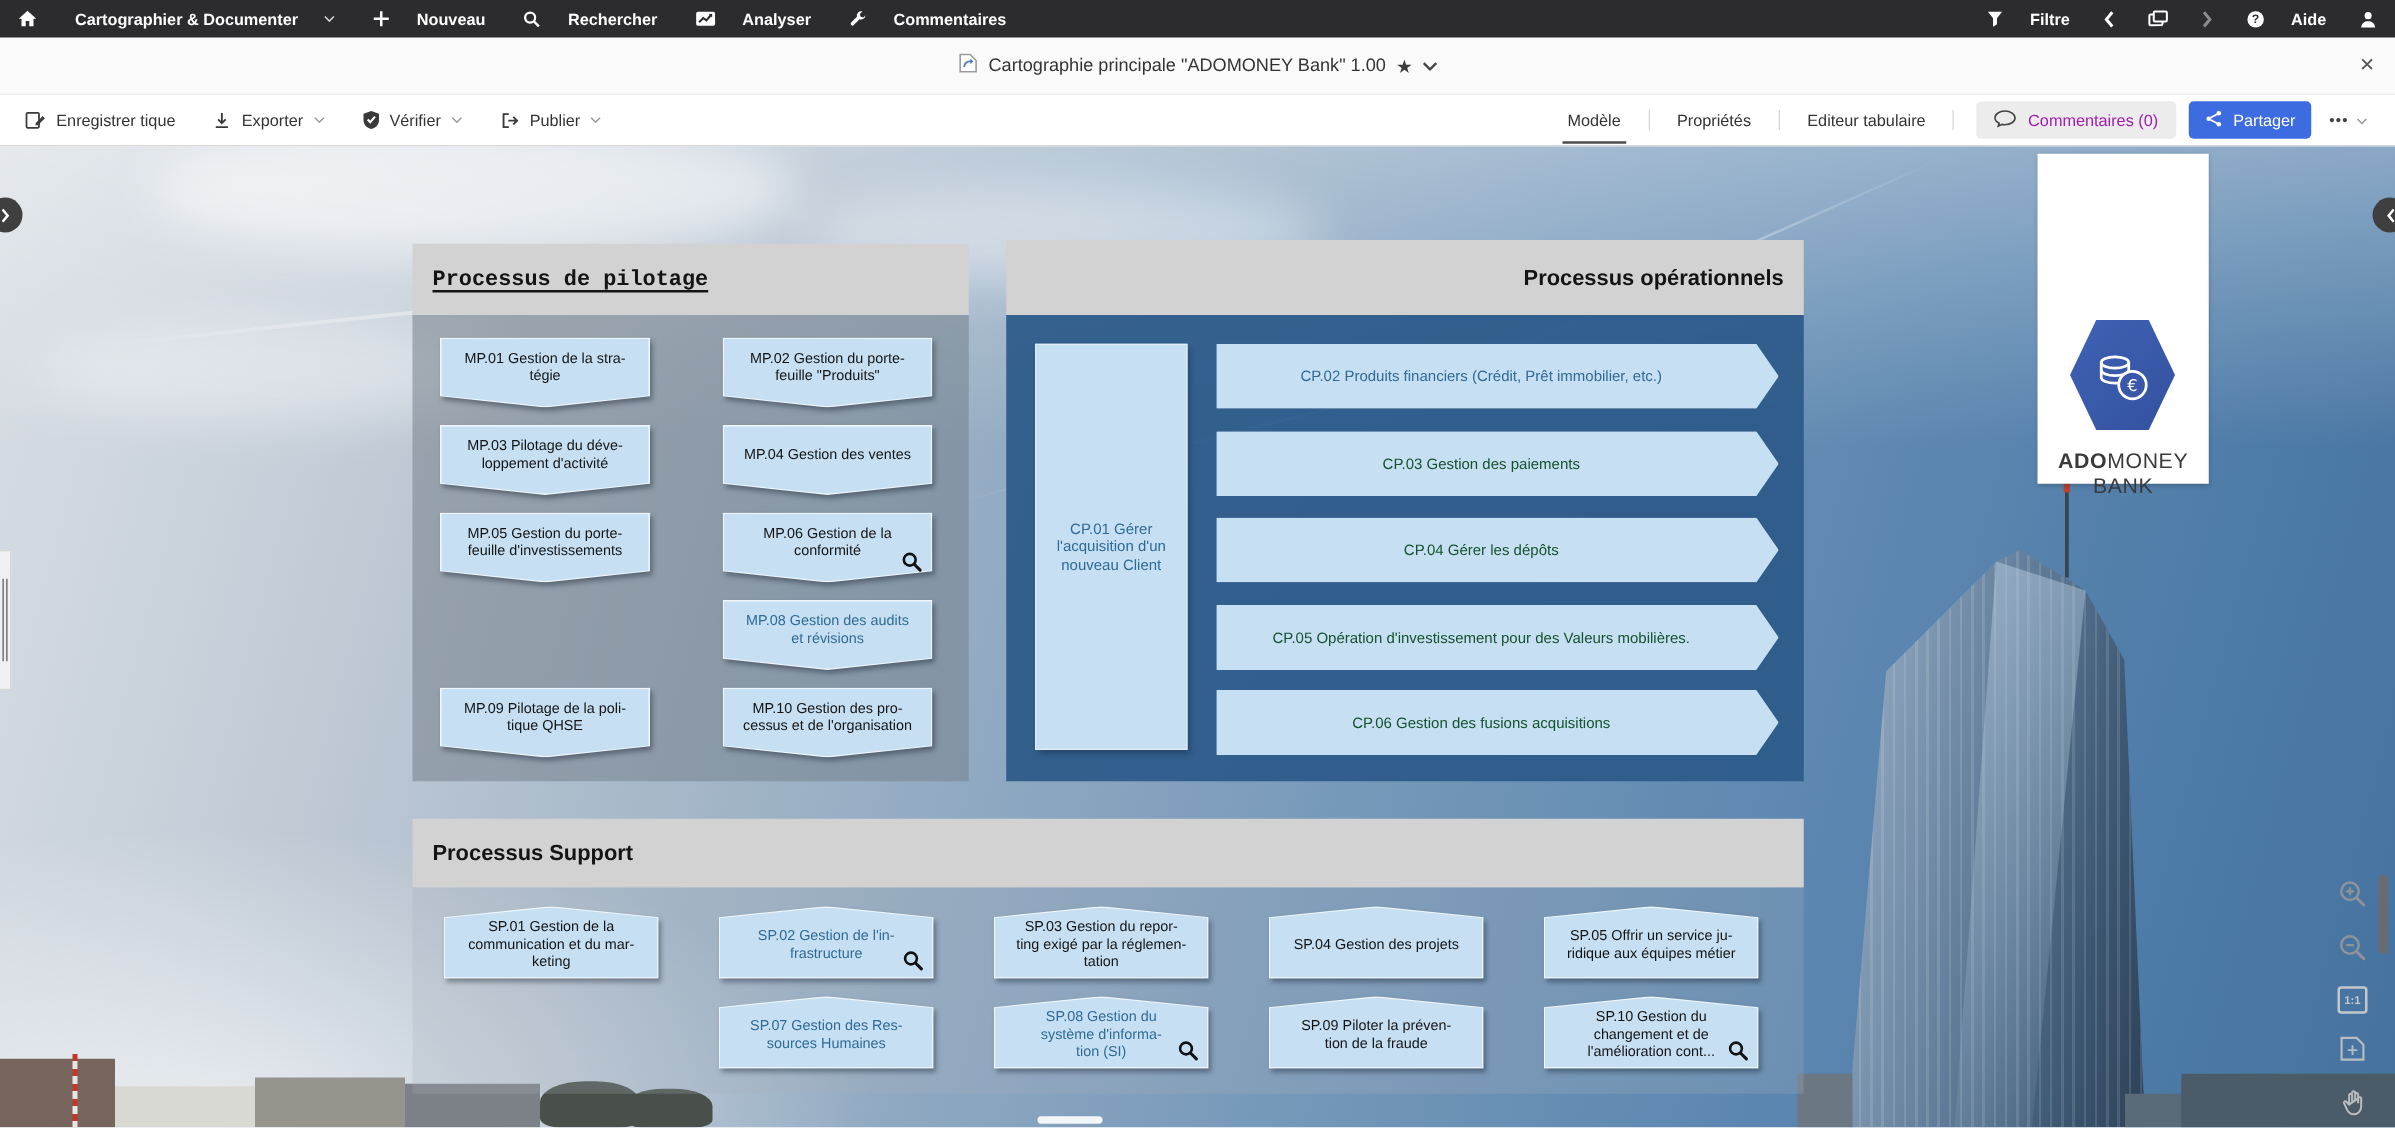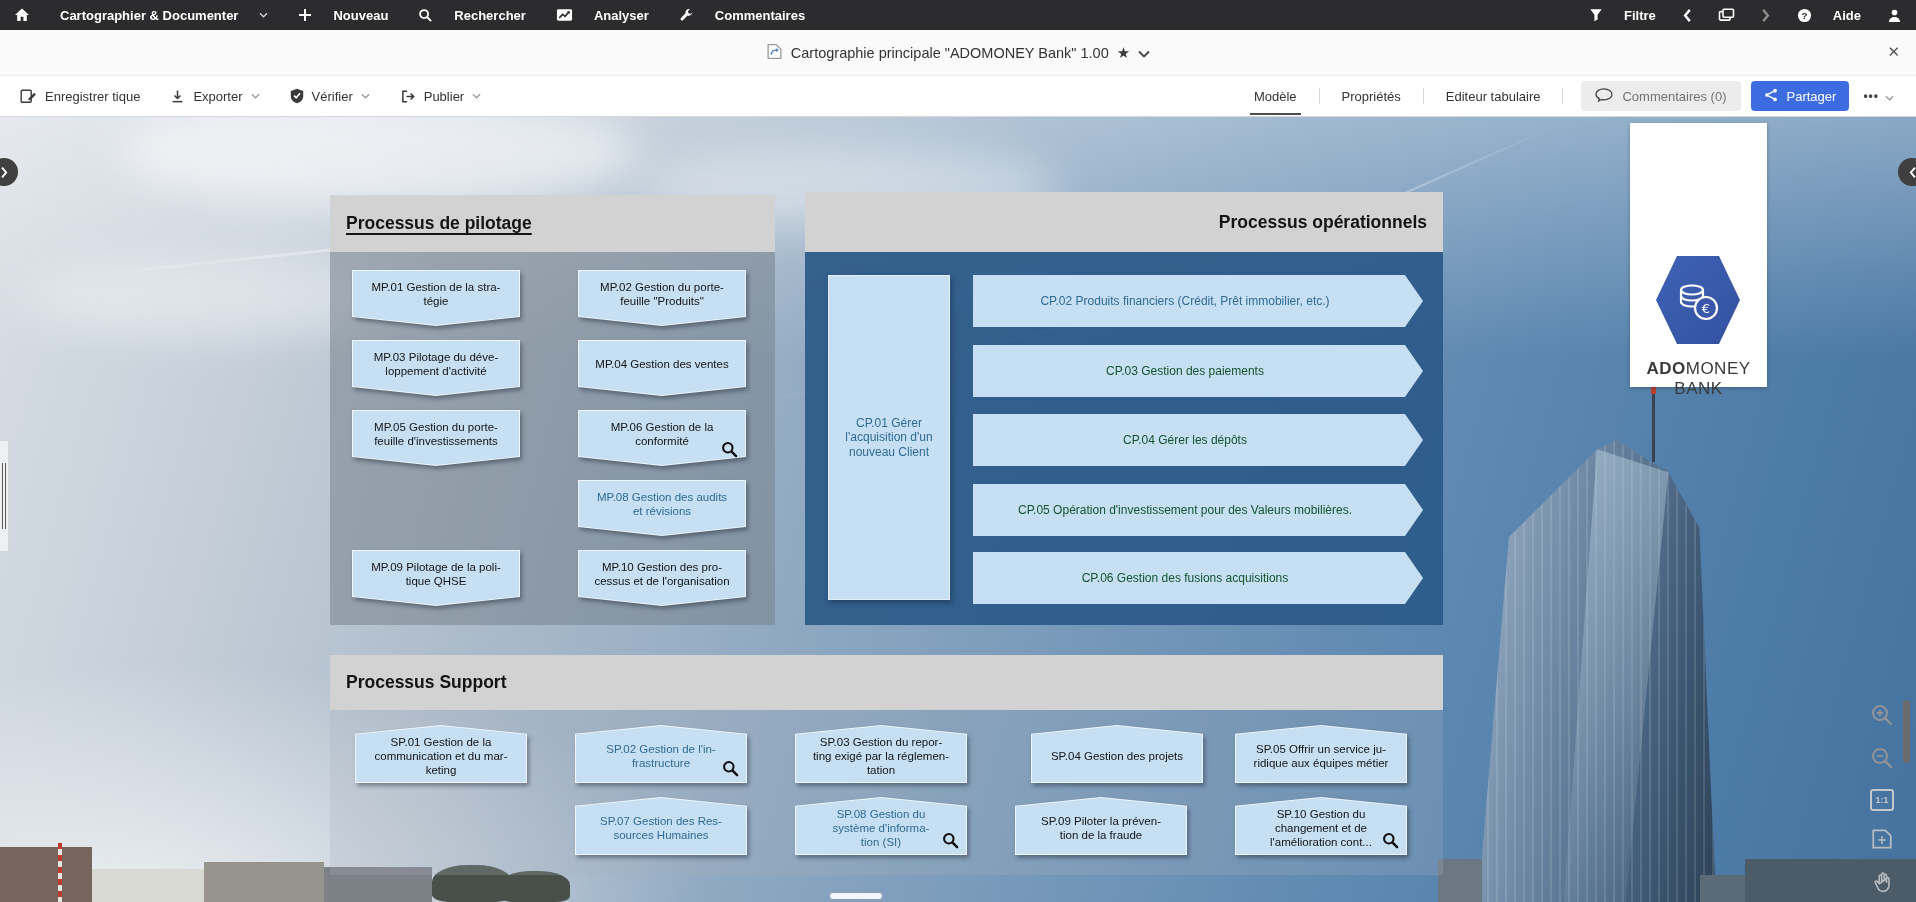--- a/index.html
+++ b/index.html
@@ -31,21 +31,21 @@
              padding:0 22px 0 20px; z-index:48; }
   .tool-left, .tool-right { display:flex; align-items:center; }
   .tbtn { display:flex; align-items:center; gap:8px; font-size:13px; color:#333; background:none; border:none;
           cursor:pointer; margin-right:30px; font-family:inherit; }
   .tbtn svg { display:block; }
   .chev { color:#9a9a9a; }
   .tab { font-size:13px; color:#333; padding:11px 4px 9px; cursor:pointer; border-bottom:2px solid transparent; }
   .tab.active { border-bottom:2px solid #4d4d4d; }
   .vr { width:1px; height:16px; background:#d5d5d5; margin:0 18px; }
   .pill { background:#ececec; border:none; border-radius:4px; height:30px; display:flex; align-items:center; gap:9px;
-          padding:0 14px; font-size:13px; color:#737373; cursor:pointer; margin-right:10px; font-family:inherit; }
+          padding:0 14px; font-size:13px; color:#a21caf; cursor:pointer; margin-right:10px; font-family:inherit; }
   .share-btn { background:#3d6be0; border:none; color:#fff; border-radius:4px; height:30px; display:flex; align-items:center;
                gap:9px; padding:0 13px; font-size:13px; cursor:pointer; font-family:inherit; }
   .more { font-size:12px; letter-spacing:1px; color:#444; margin:0 6px 0 14px; cursor:pointer; font-weight:700; }
   .circle-btn { position:absolute; width:28px; height:28px; border-radius:50%; background:#3f3f3f; color:#fff;
                 display:flex; align-items:center; justify-content:center; top:82px; z-index:60; border:none; cursor:pointer; }
   .circle-left { left:-10px; }
   .circle-right { right:-10px; }
 
   
   .canvas { position:absolute; top:117px; left:0; width:1916px; height:785px; overflow:hidden;
@@ -69,21 +69,21 @@
   .antenna { position:absolute; left:1652px; top:263px; width:3px; height:82px; background:#3a434f; }
   .antenna-light { position:absolute; left:1651px; top:270px; width:5px; height:7px; background:#b8412f; }
 
   .bldg { position:absolute; }
   .tree { position:absolute; background:#49504a; border-radius:45% 45% 20% 20%; }
 
   
   .panel { position:absolute; }
   .panel-h { background:#d2d2d2; display:flex; align-items:center; padding:0 16px;
              font-size:17.5px; font-weight:700; color:#141414; }
-  .panel-h .u { text-decoration:underline; text-decoration-thickness:2px; text-underline-offset:4px; }
+  .panel-h .u { text-decoration:underline; text-decoration-thickness:2px; text-underline-offset:4px;font-family:Liberation Mono, monospace; }
   .panel-body { position:absolute; left:0; right:0; bottom:0; }
 
   .p-pilotage { left:330px; top:78px; width:445px; height:430px; }
   .p-pilotage .panel-h { height:57px; }
   .p-pilotage .panel-body { top:57px; background:rgba(118,129,140,.55); }
 
   .p-oper { left:805px; top:75px; width:638px; height:433px; }
   .p-oper .panel-h { height:60px;justify-content:flex-end; }
   .p-oper .panel-body { top:60px; background:rgba(43,89,137,.92); }
 
@@ -505,21 +505,21 @@
               <path d="M11.2 11.2 16 16" stroke="#111" stroke-width="2.6" stroke-linecap="round"></path>
             </svg></span>
         </div>
       <div class="sbox" style="left:465px; top:70px;">
           <div class="shape"></div>
           <div class="shape-i"></div>
           <div class="txt">SP.03 Gestion du repor-
 ting exigé par la réglemen-
 tation</div>
         </div>
-      <div class="sbox" style="left:701px; top:70px;">
+      <div class="sbox" style="left:685px; top:70px;">
           <div class="shape"></div>
           <div class="shape-i"></div>
           <div class="txt">SP.04 Gestion des projets</div>
         </div>
       <div class="sbox" style="left:905px; top:70px;">
           <div class="shape"></div>
           <div class="shape-i"></div>
           <div class="txt">SP.05 Offrir un service ju-
 ridique aux équipes métier</div>
         </div>

